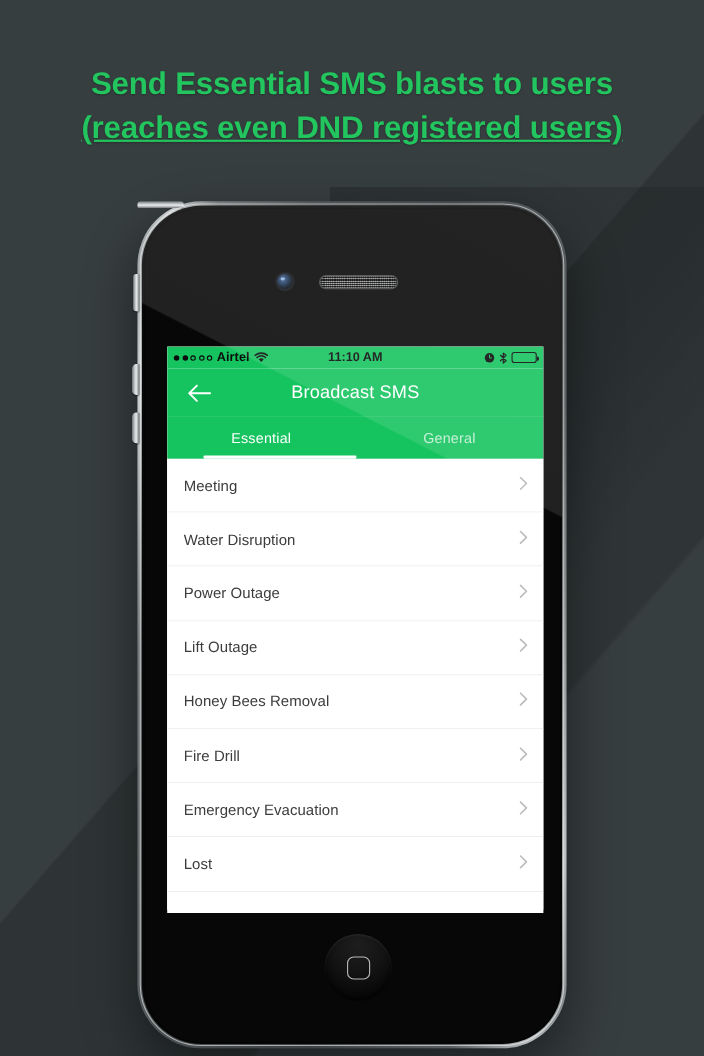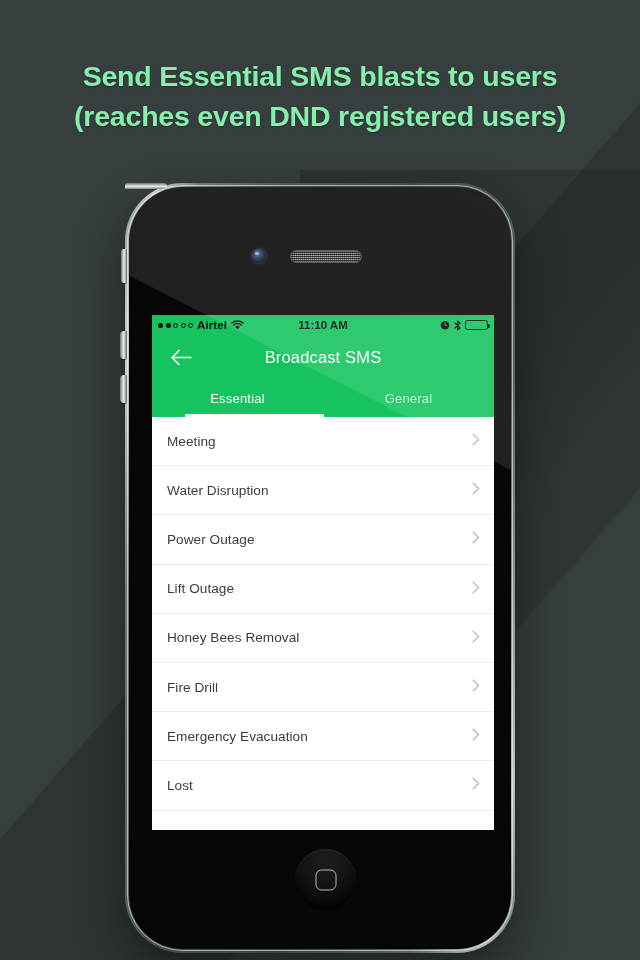--- a/index.html
+++ b/index.html
@@ -40,28 +40,28 @@
     transform: none;
     pointer-events: none;
   }
 
   
   .headline {
     position: absolute;
     left: 0; top: 56px;
     width: 640px;
     text-align: center;
-    color: #86efac;
+    color: #22c55e;
     font-size: 28.5px;
     font-weight: bold;
     line-height: 40px;
     letter-spacing: -0.2px;
     text-shadow: 0 1px 2px rgba(0,0,0,0.28);
   }
-  .headline .l2 { display: block; }
+  .headline .l2 { display: block; text-decoration: underline; }
 
   
   .phone {
     position: absolute;
     left: 125px; top: 183px;
     width: 390px; height: 770px;
     border-radius: 58px;
     background:
       linear-gradient(100deg, #8e9496 0%, #c9cdce 6%, #6f7476 14%, #4a4f51 30%,
                       #3d4244 55%, #595e60 80%, #b9bdbe 94%, #707678 100%);

